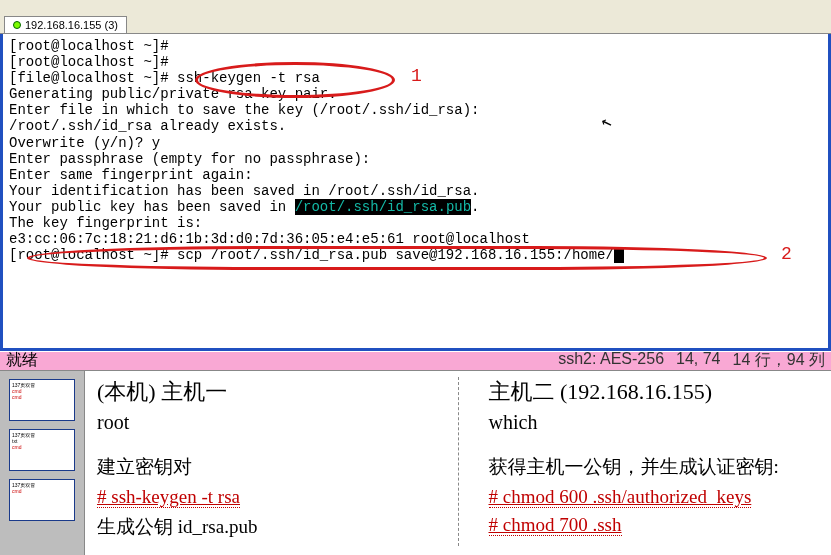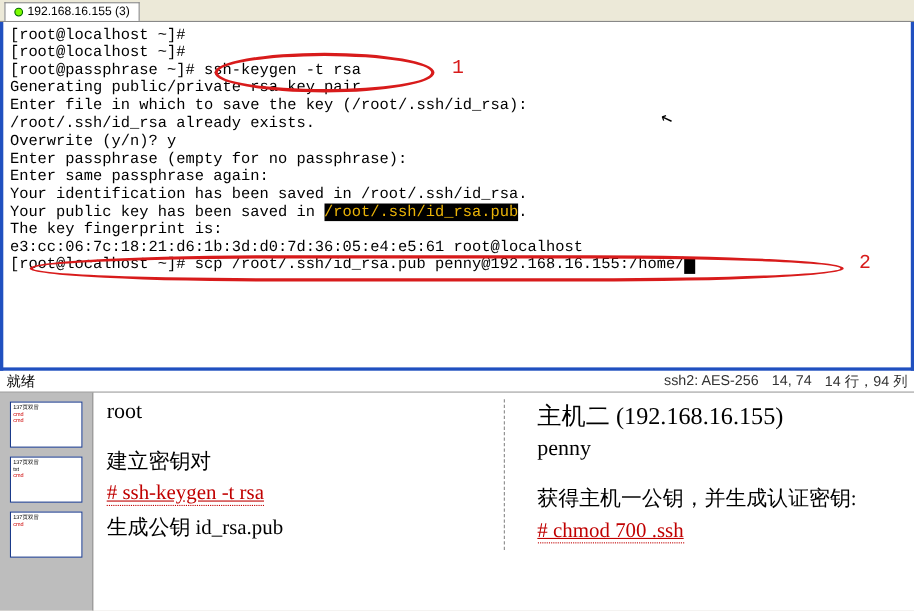--- a/index.html
+++ b/index.html
@@ -1,23 +1,23 @@
 <!DOCTYPE html>
 <html><head>
 <meta charset="utf-8">
 <style>
 * { margin: 0; padding: 0; box-sizing: border-box; }
 body { font-family: sans-serif; font-size: 12px; background: #d4d0c8; width: 831px; height: 555px; overflow: hidden; position: relative; }
-.tab-bar { background: #ece9d8; border-bottom: 1px solid #888; height: 20px; display: flex; align-items: flex-end; padding-left: 4px; }
+.tab-bar { background: #ece9d8; border-bottom: 1px solid #888; height: 34px; display: flex; align-items: flex-end; padding-left: 4px; }
 .tab { background: #fff; border: 1px solid #888; border-bottom: none; padding: 2px 8px; font-size: 11px; display: flex; align-items: center; gap: 4px; }
 .tab .dot { width: 8px; height: 8px; border-radius: 50%; background: #7cfc00; border: 1px solid #060; }
 .terminal { background: #fff; color: #000; font-family: "Courier New", monospace; font-size: 14px; line-height: 1.15; padding: 4px 6px; white-space: pre; border: 3px solid #2050c0; border-top: none; position: relative; }
-.term-inv { background: #000; color: #eab308; }
+.term-inv { background: #000; color: #14b8a6; }
 .term-cursor { background: #000; display: inline-block; width: 10px; height: 14px; vertical-align: text-bottom; }
-.statusbar { background: #ffffff; border-top: 1px solid #fff; border-bottom: 1px solid #888; height: 20px; font-size: 13px; display: flex; align-items: center; padding: 0 6px; justify-content: space-between; }
+.statusbar { background: #f9a8d4; border-top: 1px solid #fff; border-bottom: 1px solid #888; height: 20px; font-size: 16px; display: flex; align-items: center; padding: 0 6px; justify-content: space-between; }
 .statusbar .right { display: flex; gap: 12px; color: #333; }
 .lower { display: flex; height: 260px; }
 .thumbs { width: 85px; background: #bdbdbd; border-right: 1px solid #888; overflow: hidden; }
 .thumb { background: #fff; border: 1px solid #1a3a8a; margin: 8px auto; width: 66px; height: 42px; font-size: 5px; padding: 2px; overflow: hidden; line-height: 1.2; }
 .thumb .tline { color: #c00; }
 .slide-area { flex: 1; background: #fff; padding: 6px 12px; font-family: "SimSun", serif; position: relative; overflow: hidden; }
 .two-col { display: flex; gap: 30px; }
 .col { flex: 1; }
 .col .h { font-size: 22px; color: #000; margin-bottom: 4px; }
 .col .sub { font-size: 20px; color: #000; margin-bottom: 20px; }
@@ -34,32 +34,32 @@
 
 <div class="tab-bar">
   <div class="tab">
     <span class="dot"></span>
     <span>192.168.16.155 (3)</span>
   </div>
 </div>
 
 <div class="terminal"><span>[root@localhost ~]#</span>
 <span>[root@localhost ~]#</span>
-<span>[root@passphrase ~]# ssh-keygen -t rsa</span>
+<span>[file@localhost ~]# ssh-keygen -t rsa</span>
 <span>Generating public/private rsa key pair.</span>
 <span>Enter file in which to save the key (/root/.ssh/id_rsa):</span>
 <span>/root/.ssh/id_rsa already exists.</span>
 <span>Overwrite (y/n)? y</span>
 <span>Enter passphrase (empty for no passphrase):</span>
-<span>Enter same passphrase again:</span>
+<span>Enter same fingerprint again:</span>
 <span>Your identification has been saved in /root/.ssh/id_rsa.</span>
 <span>Your public key has been saved in </span><span class="term-inv">/root/.ssh/id_rsa.pub</span><span>.</span>
 <span>The key fingerprint is:</span>
 <span>e3:cc:06:7c:18:21:d6:1b:3d:d0:7d:36:05:e4:e5:61 root@localhost</span>
-<span>[root@localhost ~]# scp /root/.ssh/id_rsa.pub penny@192.168.16.155:/home/</span><span class="term-cursor"></span>
+<span>[root@localhost ~]# scp /root/.ssh/id_rsa.pub save@192.168.16.155:/home/</span><span class="term-cursor"></span>
 <div class="annot-oval" style="left:192px; top:28px; width:200px; height:36px;"></div>
 <div class="annot-label" style="left:408px; top:32px;">1</div>
 <div class="annot-oval" style="left:24px; top:212px; width:740px; height:24px; border-radius:50%/80%;"></div>
 <div class="annot-label" style="left:778px; top:210px;">2</div>
 <div class="cursor-arrow" style="left:598px; top:78px;">↖</div>
 </div>
 
 <div class="statusbar">
   <span>就绪</span>
   <span class="right">
@@ -82,28 +82,30 @@
         <div class="tline">cmd</div>
       </div>
     <div class="thumb">
         <div>137页双冒</div>
         <div class="tline">cmd</div>
       </div>
   </div>
   <div class="slide-area">
     <div class="two-col">
       <div class="col">
+        <div class="h">(本机) 主机一</div>
         <div class="sub">root</div>
         <div class="txt">建立密钥对</div>
         <div class="cmd"><span class="u"># ssh-keygen -t rsa</span></div>
         <div class="txt">生成公钥 id_rsa.pub</div>
       </div>
       <div class="divider"></div>
       <div class="col">
         <div class="h">主机二 (192.168.16.155)</div>
-        <div class="sub">penny</div>
+        <div class="sub">which</div>
         <div class="txt">获得主机一公钥，并生成认证密钥:</div>
+        <div class="cmd"><span class="u"># chmod 600 .ssh/authorized_keys</span></div>
         <div class="cmd"><span class="u"># chmod 700 .ssh</span></div>
       </div>
     </div>
 
   </div>
 </div>
 
 </body></html>

